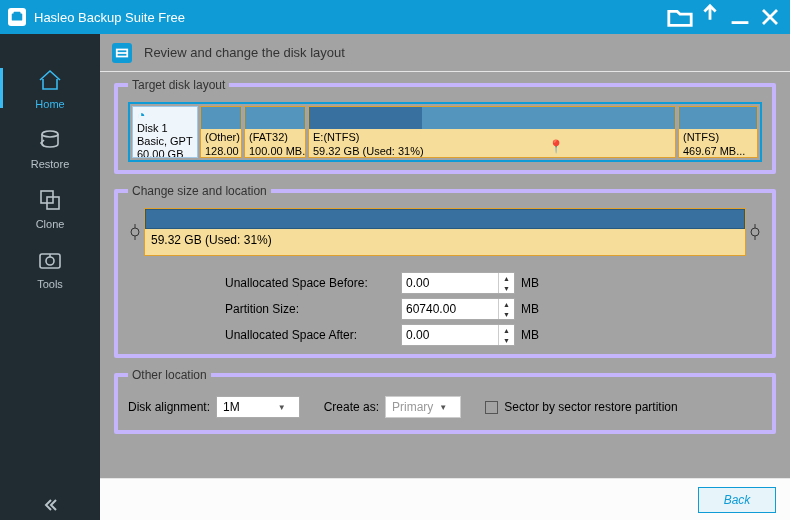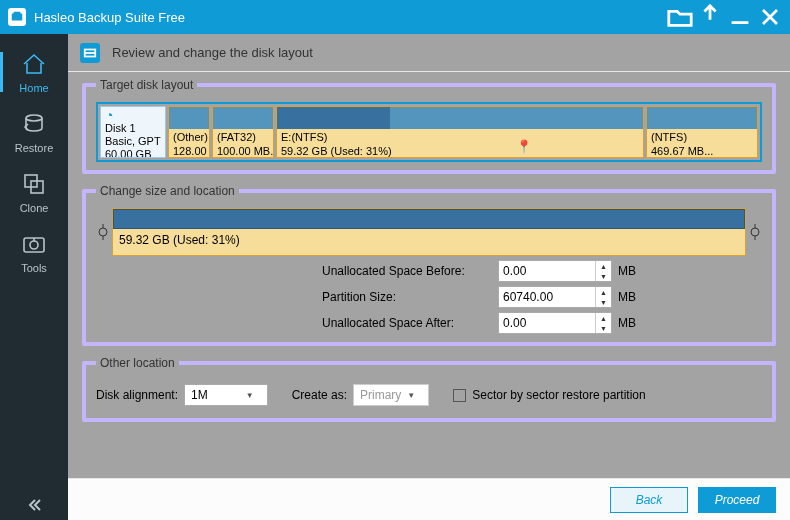--- a/index.html
+++ b/index.html
@@ -11,21 +11,21 @@
 .titlebar .app-icon { width: 18px; height: 18px; background: #fff; border-radius: 3px; display: flex; align-items: center; justify-content: center; margin-right: 8px; }
 .titlebar .app-icon svg { width: 14px; height: 14px; }
 .titlebar .title { font-size: 13px; flex: 1; }
 .titlebar .tb-btn { width: 28px; height: 24px; display: flex; align-items: center; justify-content: center; cursor: pointer; margin-left: 2px; }
 .titlebar .tb-btn svg { stroke: #fff; fill: none; stroke-width: 2; }
 
 
 .body { flex: 1; display: flex; min-height: 0; }
 
 
-.sidebar { width: 68px; background: #212b32; display: flex; flex-direction: column; align-items: stretch; padding-top: 8px; position: relative; }
+.sidebar { width: 100px; background: #212b32; display: flex; flex-direction: column; align-items: stretch; padding-top: 24px; position: relative; }
 .side-item { height: 60px; display: flex; flex-direction: column; align-items: center; justify-content: center; color: #b8c2c9; cursor: pointer; font-size: 11px; gap: 4px; }
 .side-item.active { color: #39baf0; }
 .side-item.active::before { content: ""; position: absolute; left: 0; width: 3px; height: 40px; background: #39baf0; }
 .side-item .side-ic { width: 28px; height: 28px; }
 .side-item .side-ic svg { width: 28px; height: 28px; stroke: currentColor; fill: none; stroke-width: 1.6; }
 .side-collapse { margin-top: auto; height: 30px; display: flex; align-items: center; justify-content: center; color: #b8c2c9; cursor: pointer; }
 .side-collapse svg { width: 16px; height: 16px; stroke: currentColor; fill: none; stroke-width: 2; }
 
 
 .main { flex: 1; display: flex; flex-direction: column; min-height: 0; }
@@ -50,21 +50,21 @@
 .pin-ic { position: absolute; font-size: 13px; color: #0f9bd6; pointer-events:none; }
 
 
 .size-row { display: flex; align-items: stretch; gap: 2px; height: 48px; }
 .handle { width: 14px; display: flex; align-items: center; justify-content: center; cursor: ew-resize; }
 .handle svg { width: 10px; height: 18px; stroke: #333; fill: none; stroke-width: 1; }
 .size-block { flex: 1; border: 1px solid #e0a030; background: #f7dd9a; display: flex; flex-direction: column; }
 .size-block .sb-bar { height: 20px; background: #3870a0; border: 1px solid #28597e; }
 .size-block .sb-text { padding: 4px 6px; font-size: 12px; }
 
-.form-rows { margin-top: 4px; display: flex; flex-direction: column; gap: 4px; align-items: flex-end; padding-right: 120px; }
+.form-rows { margin-top: 16px; display: flex; flex-direction: column; gap: 4px; align-items: center; padding-right: 120px; }
 .frow { display: flex; align-items: center; gap: 6px; font-size: 12px; }
 .frow label { width: 170px; text-align: left; }
 .spinwrap { display: flex; align-items: stretch; border: 1px solid #aaa; height: 22px; background: #fff; }
 .spinwrap input { width: 96px; border: none; outline: none; padding: 0 4px; font-size: 12px; text-align: left; }
 .spinwrap .spinbtns { width: 16px; display: flex; flex-direction: column; border-left: 1px solid #ccc; }
 .spinwrap .spinbtns div { flex: 1; display: flex; align-items: center; justify-content: center; font-size: 7px; color: #333; cursor: pointer; }
 .unit { width: 24px; }
 
 
 .oset-row { display: flex; align-items: center; gap: 24px; font-size: 12px; padding: 4px 0; }
@@ -286,20 +286,17 @@
             <span>Sector by sector restore partition</span>
           </label>
         </div>
       </fieldset>
     </div>
 
     <div class="footer">
       <div class="btn">
             <span>Back</span>
           </div>
-      <div class="btn primary">
-            <span>Proceed</span>
-          </div>
     </div>
   </div>
 </div>
 
 </div>
 
 </body></html>

